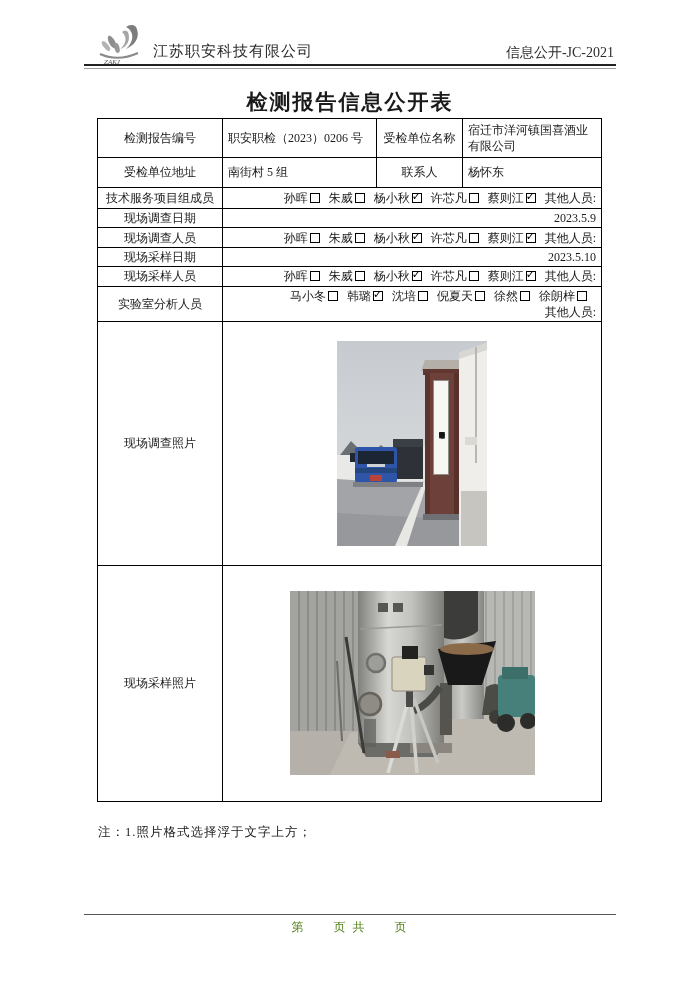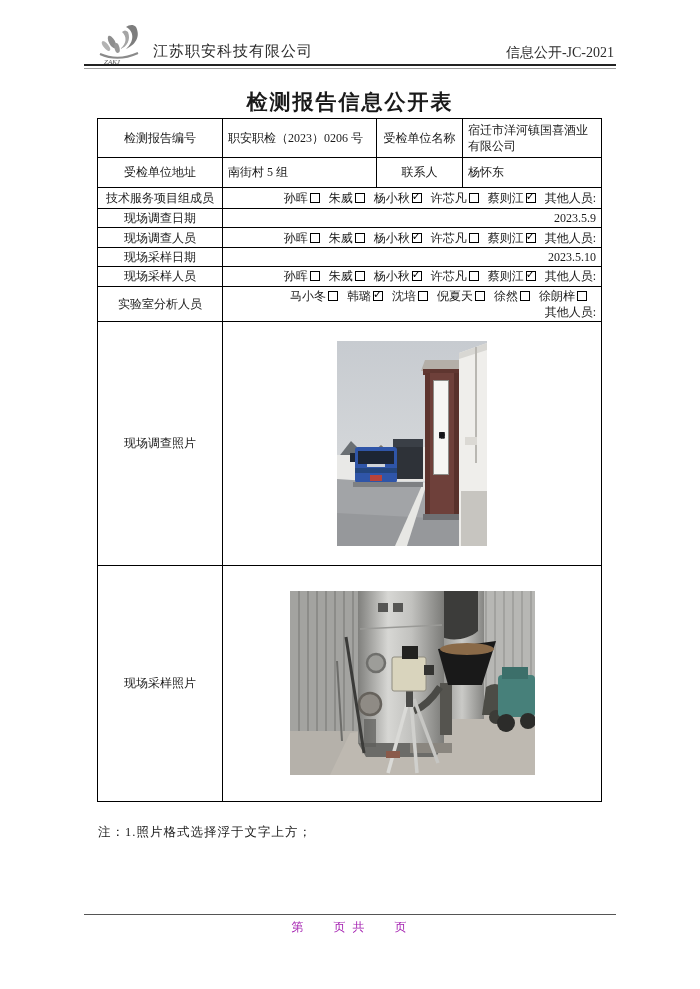--- a/index.html
+++ b/index.html
@@ -42,21 +42,21 @@
   .photo1 svg,.photo2 svg{display:block;width:100%;height:100%;}
   .sign{position:absolute;left:96px;top:39px;width:16px;height:95px;background:#f6f6f3;
         border:1px solid #8d8d88;box-sizing:border-box;writing-mode:vertical-rl;
         text-orientation:upright;font-size:6px;line-height:13px;color:#16161a;
         text-align:center;overflow:hidden;}
 
   
   .note{position:absolute;left:98px;top:824px;font-size:12.5px;letter-spacing:1px;}
   .foot-rule{position:absolute;left:84px;top:914px;width:532px;border-top:1px solid #555;}
   .foot-text{position:absolute;left:0;top:919px;width:700px;text-align:center;
-             font-size:12px;letter-spacing:2px;color:#a21caf;}
+             font-size:12px;letter-spacing:2px;color:#4d7c0f;}
 </style>
 </head>
 <body>
 
 <div class="page">
 
   <div class="logo">
     <svg viewBox="0 0 60 44">
       <path d="M34,3 C42,7 43,17 34,25 C43,21 49,13 44,3 C41,0 37,1 34,3 Z" fill="#7d7d7d"></path>
       <path d="M30,8 C35,12 35,20 28,25 C35,23 39,16 36,8 C34,6 32,6 30,8 Z" fill="#a5a5a5"></path>

